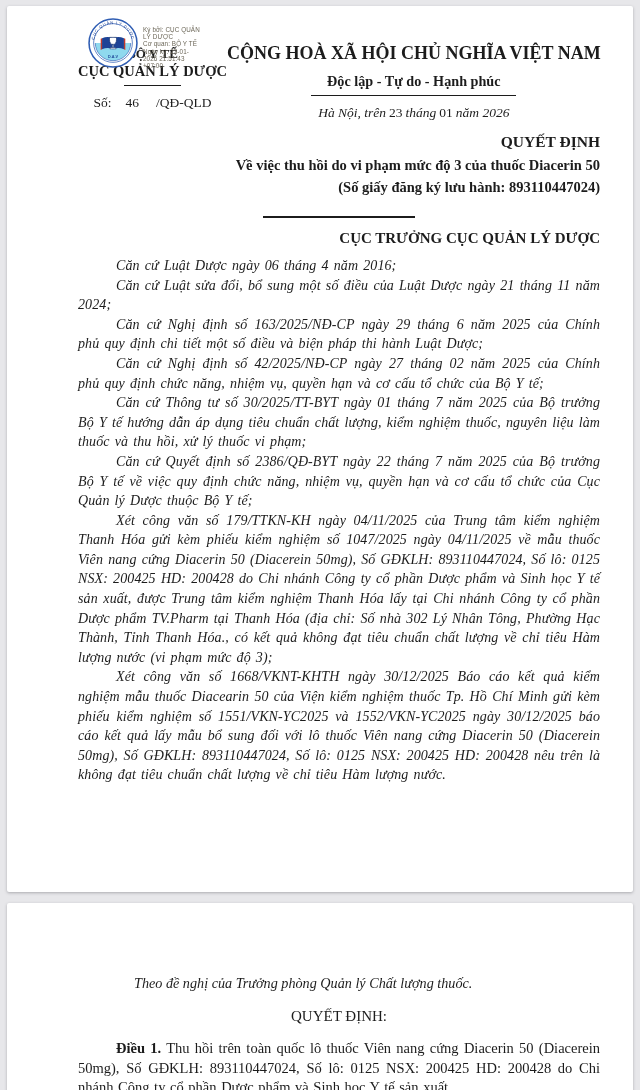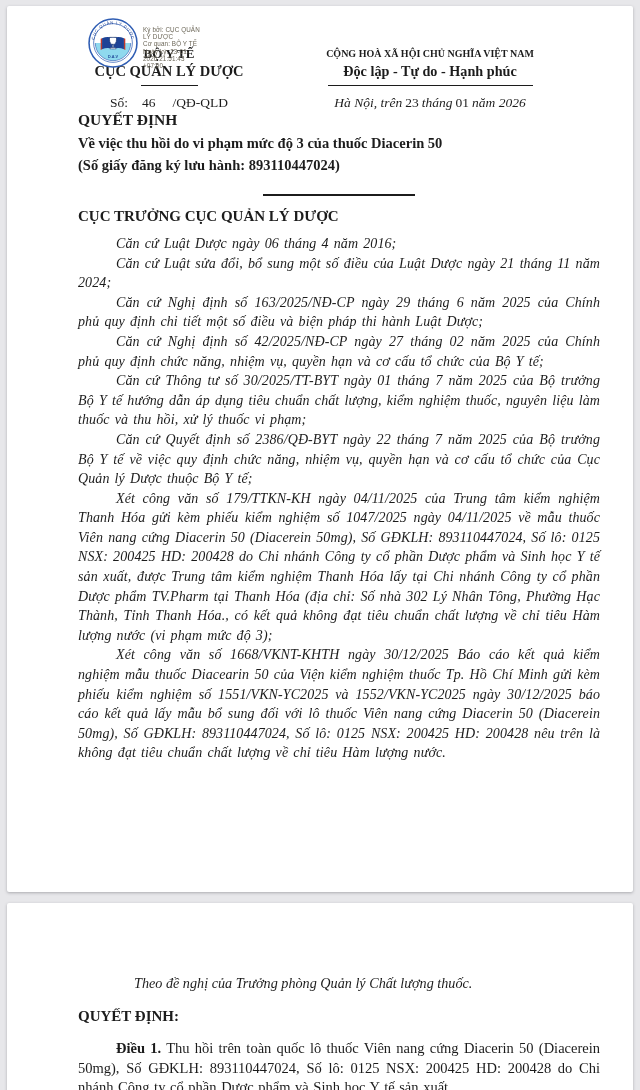--- a/index.html
+++ b/index.html
@@ -30,44 +30,44 @@
   .hdr-left{width:182px;text-align:center;}
   .hdr-right{flex:1;text-align:center;}
   .org-parent{font-weight:bold;font-size:13px;line-height:15px;}
   .org{font-weight:bold;font-size:14.5px;line-height:17px;margin-top:2px;white-space:nowrap;}
   .rule{height:1.4px;background:#1c1c1c;margin:5px auto 0;}
   .rule-left{width:57px;}
   .rule-right{width:205px;}
   .doc-no{font-size:13.5px;margin-top:9px;}
   .doc-no .val{padding:0 9px 0 7px;margin-left:7px;}
   .doc-no .suf{padding-left:8px;}
-  .country{font-weight:bold;font-size:10px;line-height:15px;white-space:nowrap;}
-  .motto{font-weight:bold;font-size:14.2px;line-height:17px;margin-top:2px;}
+  .country{font-weight:bold;font-size:18px;line-height:15px;white-space:nowrap;}
+  .motto{font-weight:bold;font-size:14.2px;line-height:17px;margin-top:12px;}
   .place-date{font-style:italic;font-size:13.5px;margin-top:9px;}
   .place-date .up{font-style:normal;padding:0 3px;}
 
   
-  .title-block{text-align:left;}
+  .title-block{text-align:right;margin-top:12px;}
   .t-heading{font-weight:bold;font-size:15.5px;line-height:18px;}
   .t-subject{font-weight:bold;font-size:14.5px;line-height:18px;margin-top:5px;}
   .t-reg{font-weight:bold;font-size:14.5px;line-height:18px;margin-top:4px;}
   .t-divider{width:152px;height:1.6px;background:#1c1c1c;margin:20px auto 0;}
   .t-authority{font-weight:bold;font-size:15px;line-height:18px;margin-top:11px;}
 
   
   .preamble{margin-top:9px;}
   .preamble p{
     margin:0;font-style:italic;font-size:14px;line-height:19.6px;
     text-align:justify;text-indent:38px;word-spacing:1.5px;letter-spacing:.1px;
   }
 
   
   #page2 .content{padding-top:72px;}
   .proposal{font-style:italic;font-size:14.2px;margin:0 0 0 0;text-indent:56px;}
-  .d-heading{font-weight:bold;font-size:15px;margin-top:16px;}
+  .d-heading{text-align:center;font-weight:normal;font-size:15px;margin-top:16px;}
   .article{
     margin:14px 0 0 0;font-size:14.5px;line-height:19.5px;
     text-align:justify;text-indent:38px;word-spacing:1px;
   }
   .article .lead{font-weight:bold;}
   .clip-next{height:7px;overflow:hidden;margin-top:-10px;}
   .clip-next .article{margin-top:0;}
 </style>
 </head>
 <body>

